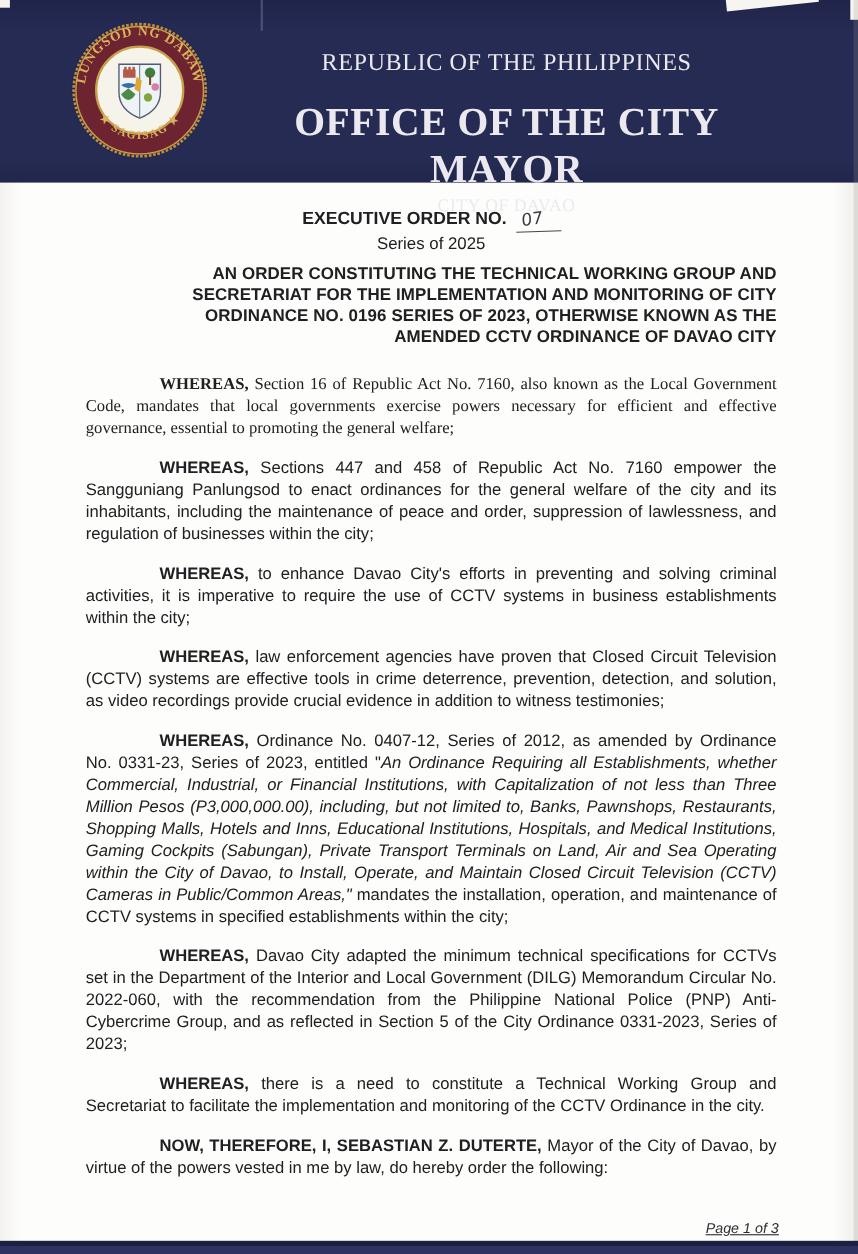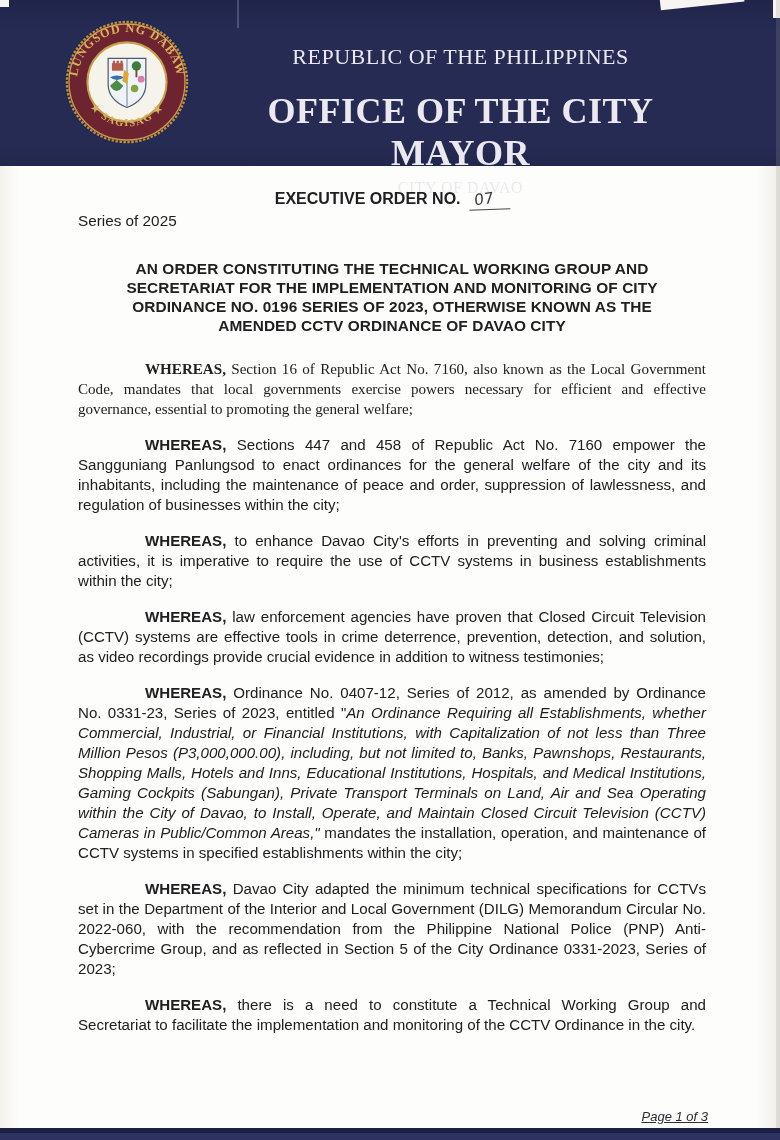--- a/index.html
+++ b/index.html
@@ -56,24 +56,24 @@
   .eo-heading { text-align:center; font-weight:bold; font-size:16px; line-height:18px; }
   .eo-number-wrap {
     display:inline-block; margin-left:8px; padding:0 16px 1px 5px;
     border-bottom:1.6px solid #45454b; transform:rotate(-2deg);
   }
   .eo-number {
     display:inline-block; font-family:"DejaVu Sans", sans-serif;
     font-weight:normal; font-size:15.5px; color:#3a3a40;
     transform:rotate(-6deg) skewX(-7deg);
   }
-  .eo-series { text-align:left; font-size:15.3px; line-height:20px; margin-top:1px; }
+  .eo-series { text-align:center; font-size:15.3px; line-height:20px; margin-top:1px; }
 
   .order-title {
-    margin-top:28px; text-align:center; font-weight:bold;
+    margin-top:8px; text-align:right; font-weight:bold;
     font-size:15.4px; line-height:19px; letter-spacing:0.1px;
   }
 
   .para {
     margin:16px 0 0 0; text-align:justify; text-indent:67px;
     font-size:15.1px; line-height:20px;
   }
   .para.first { margin-top:24px;font-family:Liberation Serif, serif; }
   .b { font-weight:bold; }
   .i { font-style:italic; }
@@ -162,19 +162,20 @@
     <p class="para"><span class="b">WHEREAS,</span><span> to enhance Davao City's efforts in preventing and solving criminal activities, it is imperative to require the use of CCTV systems in business establishments within the city;</span></p>
 
     <p class="para"><span class="b">WHEREAS,</span><span> law enforcement agencies have proven that Closed Circuit Television (CCTV) systems are effective tools in crime deterrence, prevention, detection, and solution, as video recordings provide crucial evidence in addition to witness testimonies;</span></p>
 
     <p class="para"><span class="b">WHEREAS,</span><span> Ordinance No. 0407-12, Series of 2012, as amended by Ordinance No. 0331-23, Series of 2023, entitled "</span><span class="i">An Ordinance Requiring all Establishments, whether Commercial, Industrial, or Financial Institutions, with Capitalization of not less than Three Million Pesos (P3,000,000.00), including, but not limited to, Banks, Pawnshops, Restaurants, Shopping Malls, Hotels and Inns, Educational Institutions, Hospitals, and Medical Institutions, Gaming Cockpits (Sabungan), Private Transport Terminals on Land, Air and Sea Operating within the City of Davao, to Install, Operate, and Maintain Closed Circuit Television (CCTV) Cameras in Public/Common Areas,"</span><span> mandates the installation, operation, and maintenance of CCTV systems in specified establishments within the city;</span></p>
 
     <p class="para"><span class="b">WHEREAS,</span><span> Davao City adapted the minimum technical specifications for CCTVs set in the Department of the Interior and Local Government (DILG) Memorandum Circular No. 2022-060, with the recommendation from the Philippine National Police (PNP) Anti-Cybercrime Group, and as reflected in Section 5 of the City Ordinance 0331-2023, Series of 2023;</span></p>
 
     <p class="para"><span class="b">WHEREAS,</span><span> there is a need to constitute a Technical Working Group and Secretariat to facilitate the implementation and monitoring of the CCTV Ordinance in the city.</span></p>
 
+    <p class="para"><span class="b">NOW, THEREFORE, I, SEBASTIAN Z. DUTERTE,</span><span> Mayor of the City of Davao, by virtue of the powers vested in me by law, do hereby order the following:</span></p>
 
   </div>
 
   <div class="footer-page">Page 1 of 3</div>
   <div class="bottom-bar"></div>
 
 </div>
 
 </body></html>

